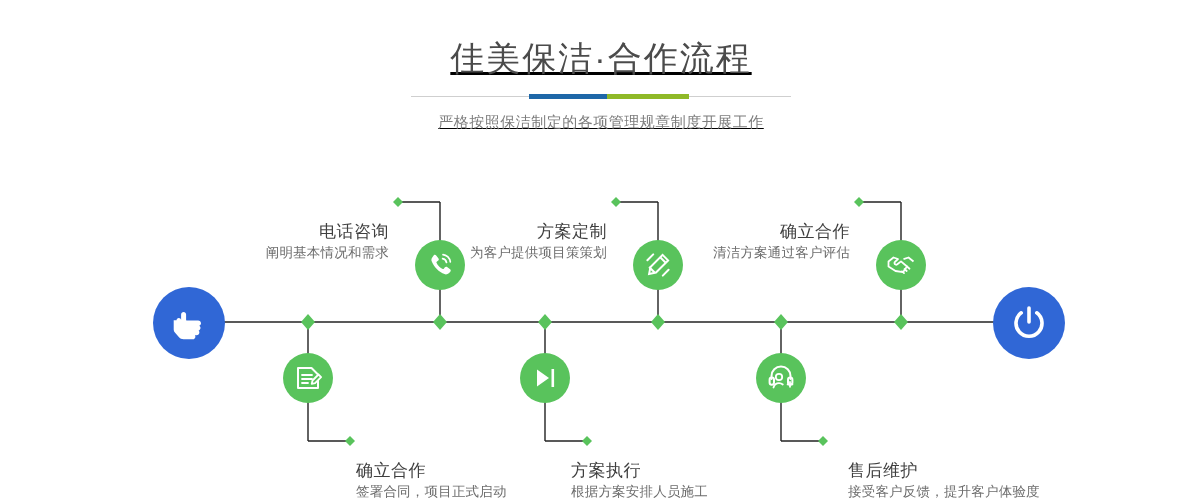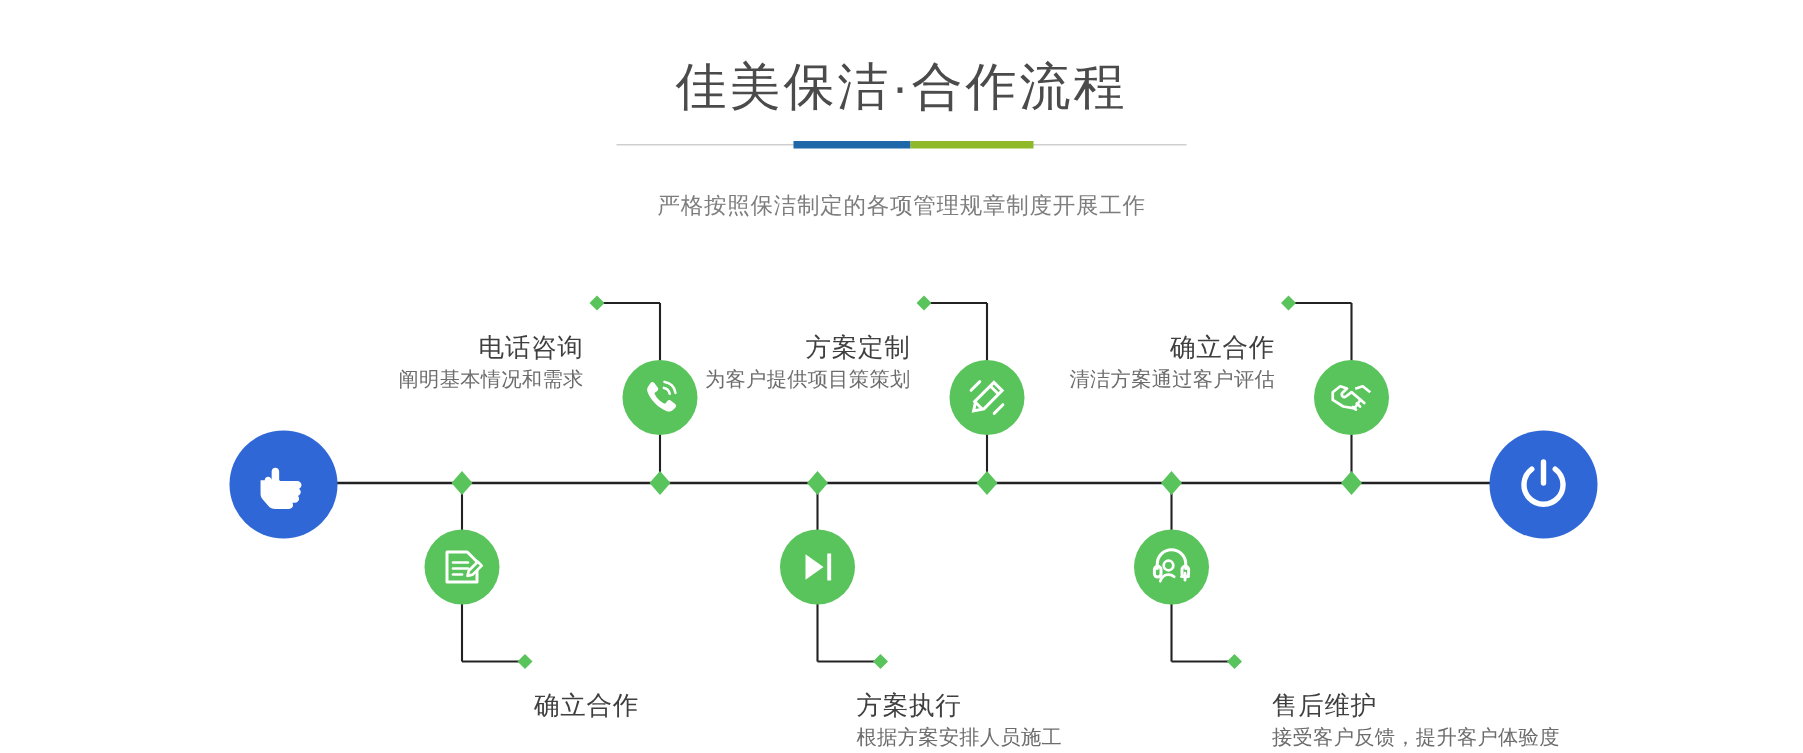--- a/index.html
+++ b/index.html
@@ -22,20 +22,21 @@
     background: #ffffff;
   }
 
   
   .header {
     position: absolute;
     left: 0;
     top: 0;
     width: 1202px;
     text-align: center;
+    text-decoration: underline;
   }
   .page-title {
     margin: 0;
     padding-top: 36px;
     font-size: 34px;
     line-height: 44px;
     font-weight: 500;
     letter-spacing: 2px;
     color: #4b4b4b;
     white-space: nowrap;
@@ -64,21 +65,21 @@
   }
   .divider .seg-green {
     position: absolute;
     left: 196px;
     top: 0;
     width: 82px;
     height: 5px;
     background: #8fb928;
   }
   .page-subtitle {
-    margin: 16px;
+    margin: 0;
     padding-top: 12px;
     font-size: 15px;
     line-height: 22px;
     color: #7d7d7d;
     letter-spacing: .5px;
     white-space: nowrap;
   }
 
   
   .flow {
@@ -297,20 +298,21 @@
       <div class="step-desc">为客户提供项目策策划</div>
     </div>
 
     <div class="step-text top" style="right:352px; top:186px;">
       <div class="step-title">确立合作</div>
       <div class="step-desc">清洁方案通过客户评估</div>
     </div>
 
     <div class="step-text bottom" style="left:356px; top:425px;">
       <div class="step-title">确立合作</div>
+      <div class="step-desc">签署合同，项目正式启动</div>
     </div>
 
     <div class="step-text bottom" style="left:571px; top:425px;">
       <div class="step-title">方案执行</div>
       <div class="step-desc">根据方案安排人员施工</div>
     </div>
 
     <div class="step-text bottom" style="left:848px; top:425px;">
       <div class="step-title">售后维护</div>
       <div class="step-desc">接受客户反馈，提升客户体验度</div>

